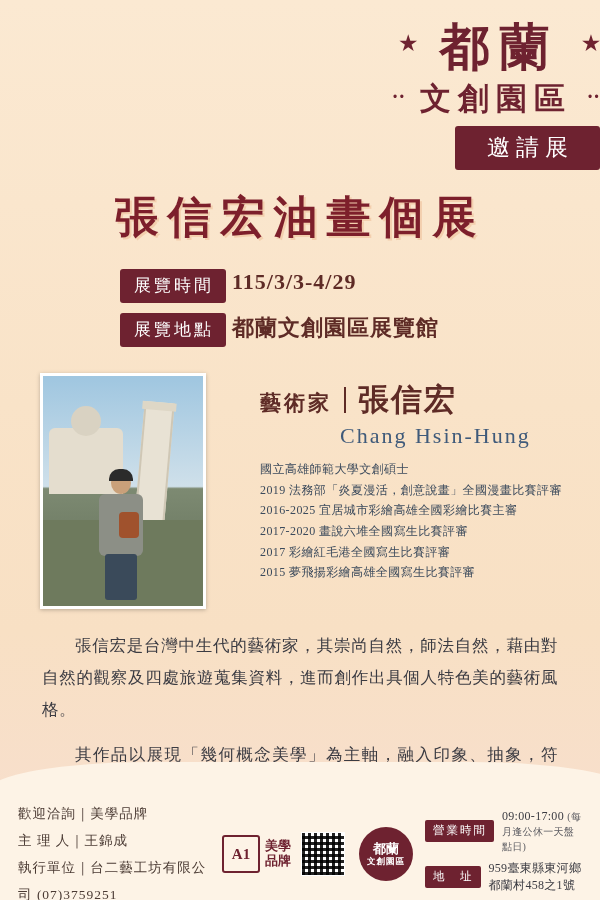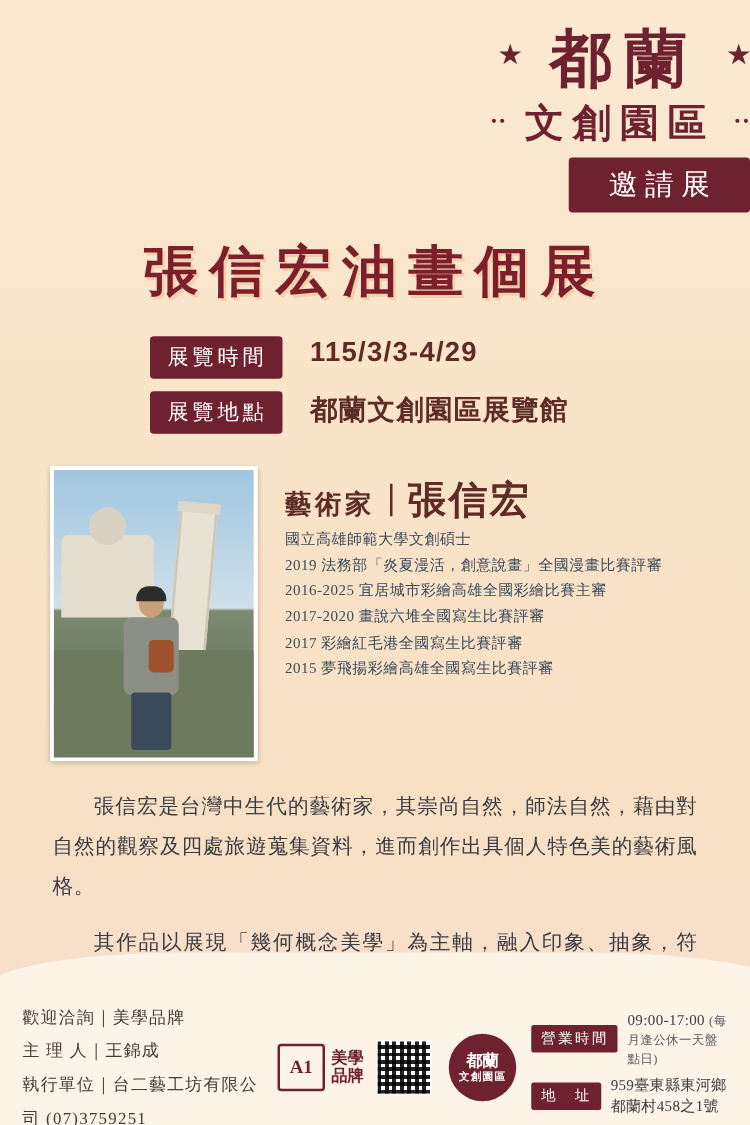--- a/index.html
+++ b/index.html
@@ -145,32 +145,33 @@
   .tag {
     background: #6e2230;
     color: #fff;
     font-family: "Liberation Serif", serif;
     font-size: 17px;
     letter-spacing: 3px;
     padding: 5px 12px 6px 14px;
     border-radius: 3px;
   }
   .info-val {
-    font-family: Liberation Sans, sans-serif;
+    font-family: Liberation Serif, serif;
     font-size: 22px;
     color: #5e2b26;
-    margin-left: 22px;
+    margin-left: 6px;
     letter-spacing: 1px;
     font-weight: bold;
   }
 
   
   .artist {
     display: flex;
     margin: 26px 0 0 40px;
+    gap: 32px;
   }
   .photo {
     width: 160px;
     height: 230px;
     border: 3px solid #ffffff;
     box-shadow: 0 1px 4px rgba(0,0,0,.25);
     position: relative;
     overflow: hidden;
     background: linear-gradient(180deg,#9fc6e0 0%, #cfe0ea 48%, #7d8a72 49%, #5e6b54 100%);
     flex: 0 0 auto;
@@ -427,20 +428,21 @@
         <div class="head"></div>
         <div class="hair"></div>
       </div>
     </div>
     <div class="artist-info">
       <div class="artist-name-row">
         <div class="artist-label">藝術家</div>
         <div class="vbar"></div>
         <div class="artist-name">張信宏</div>
       </div>
+      <div class="artist-name-en">Chang Hsin-Hung</div>
       <div class="cred">
         <div>國立高雄師範大學文創碩士</div>
         <div>2019 法務部「炎夏漫活，創意說畫」全國漫畫比賽評審</div>
         <div>2016-2025 宜居城市彩繪高雄全國彩繪比賽主審</div>
         <div>2017-2020 畫說六堆全國寫生比賽評審</div>
         <div>2017 彩繪紅毛港全國寫生比賽評審</div>
         <div>2015 夢飛揚彩繪高雄全國寫生比賽評審</div>
       </div>
     </div>
   </div>

